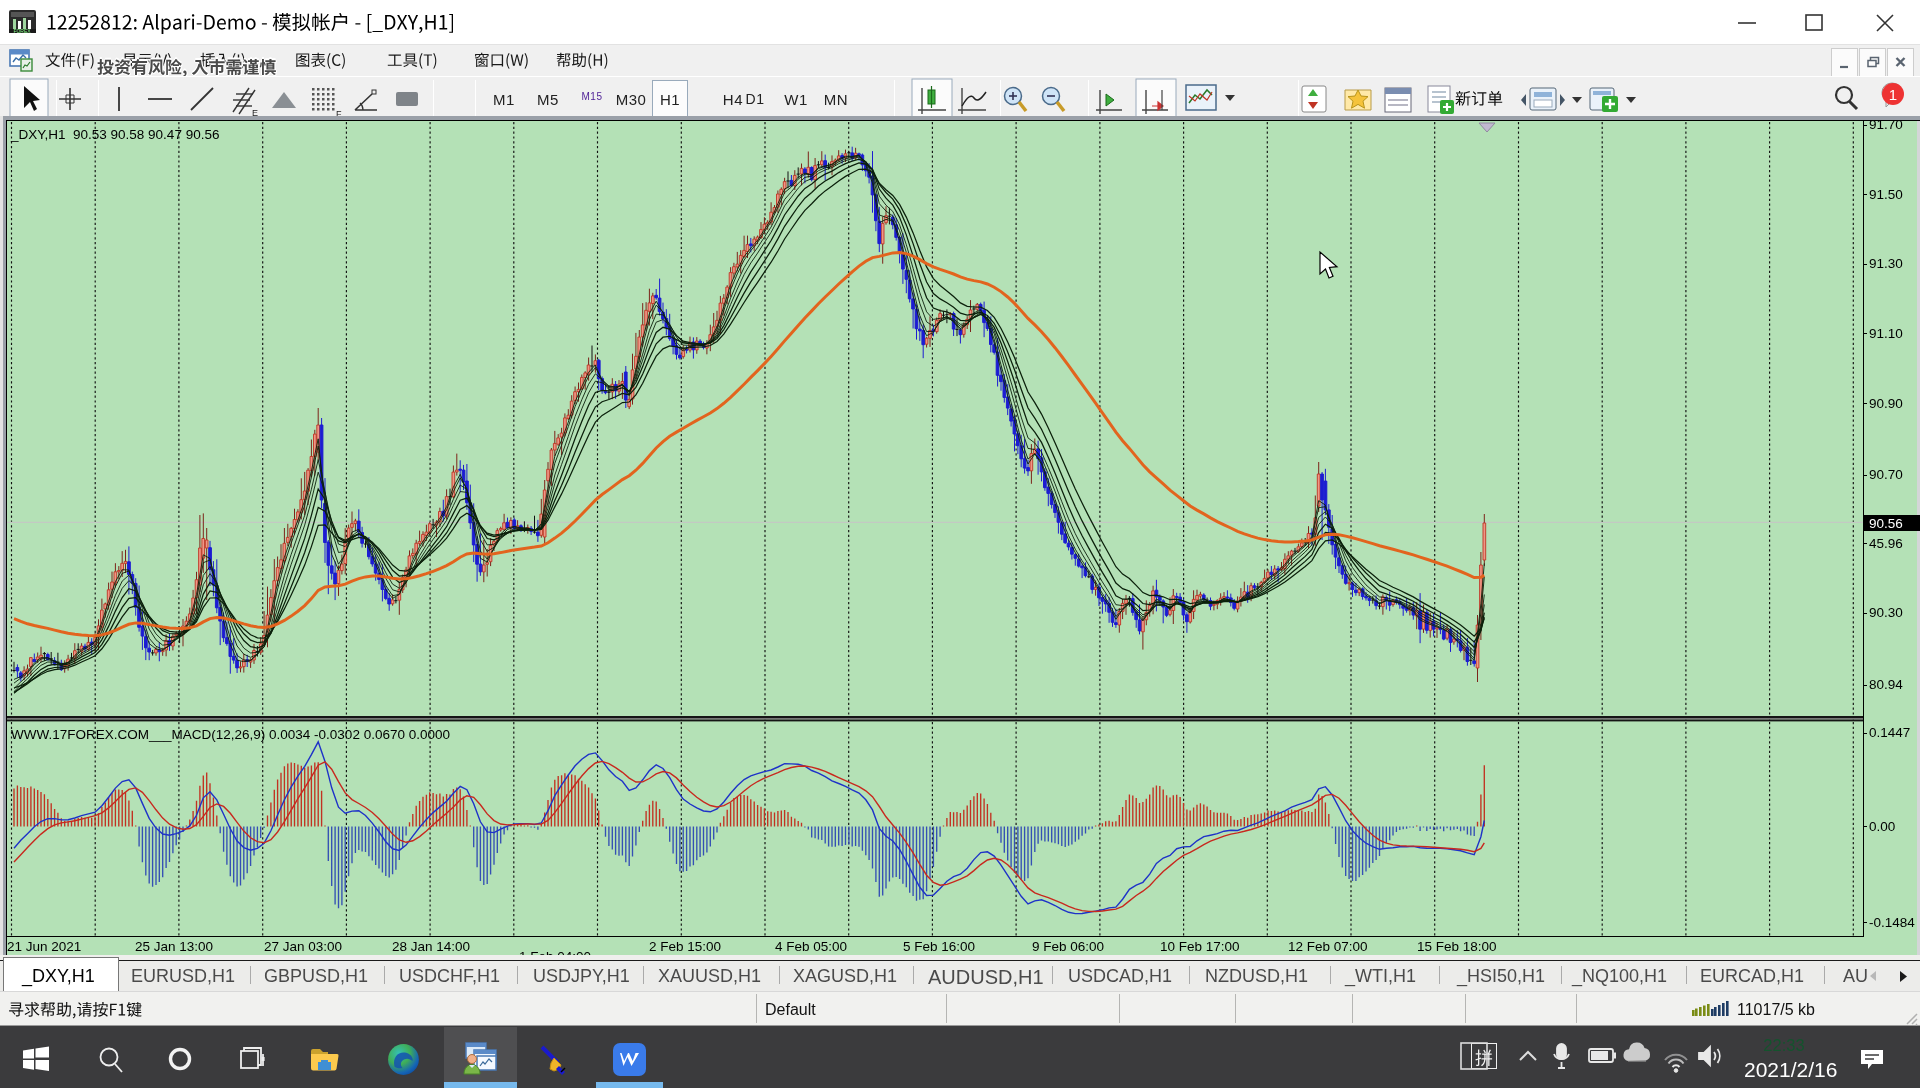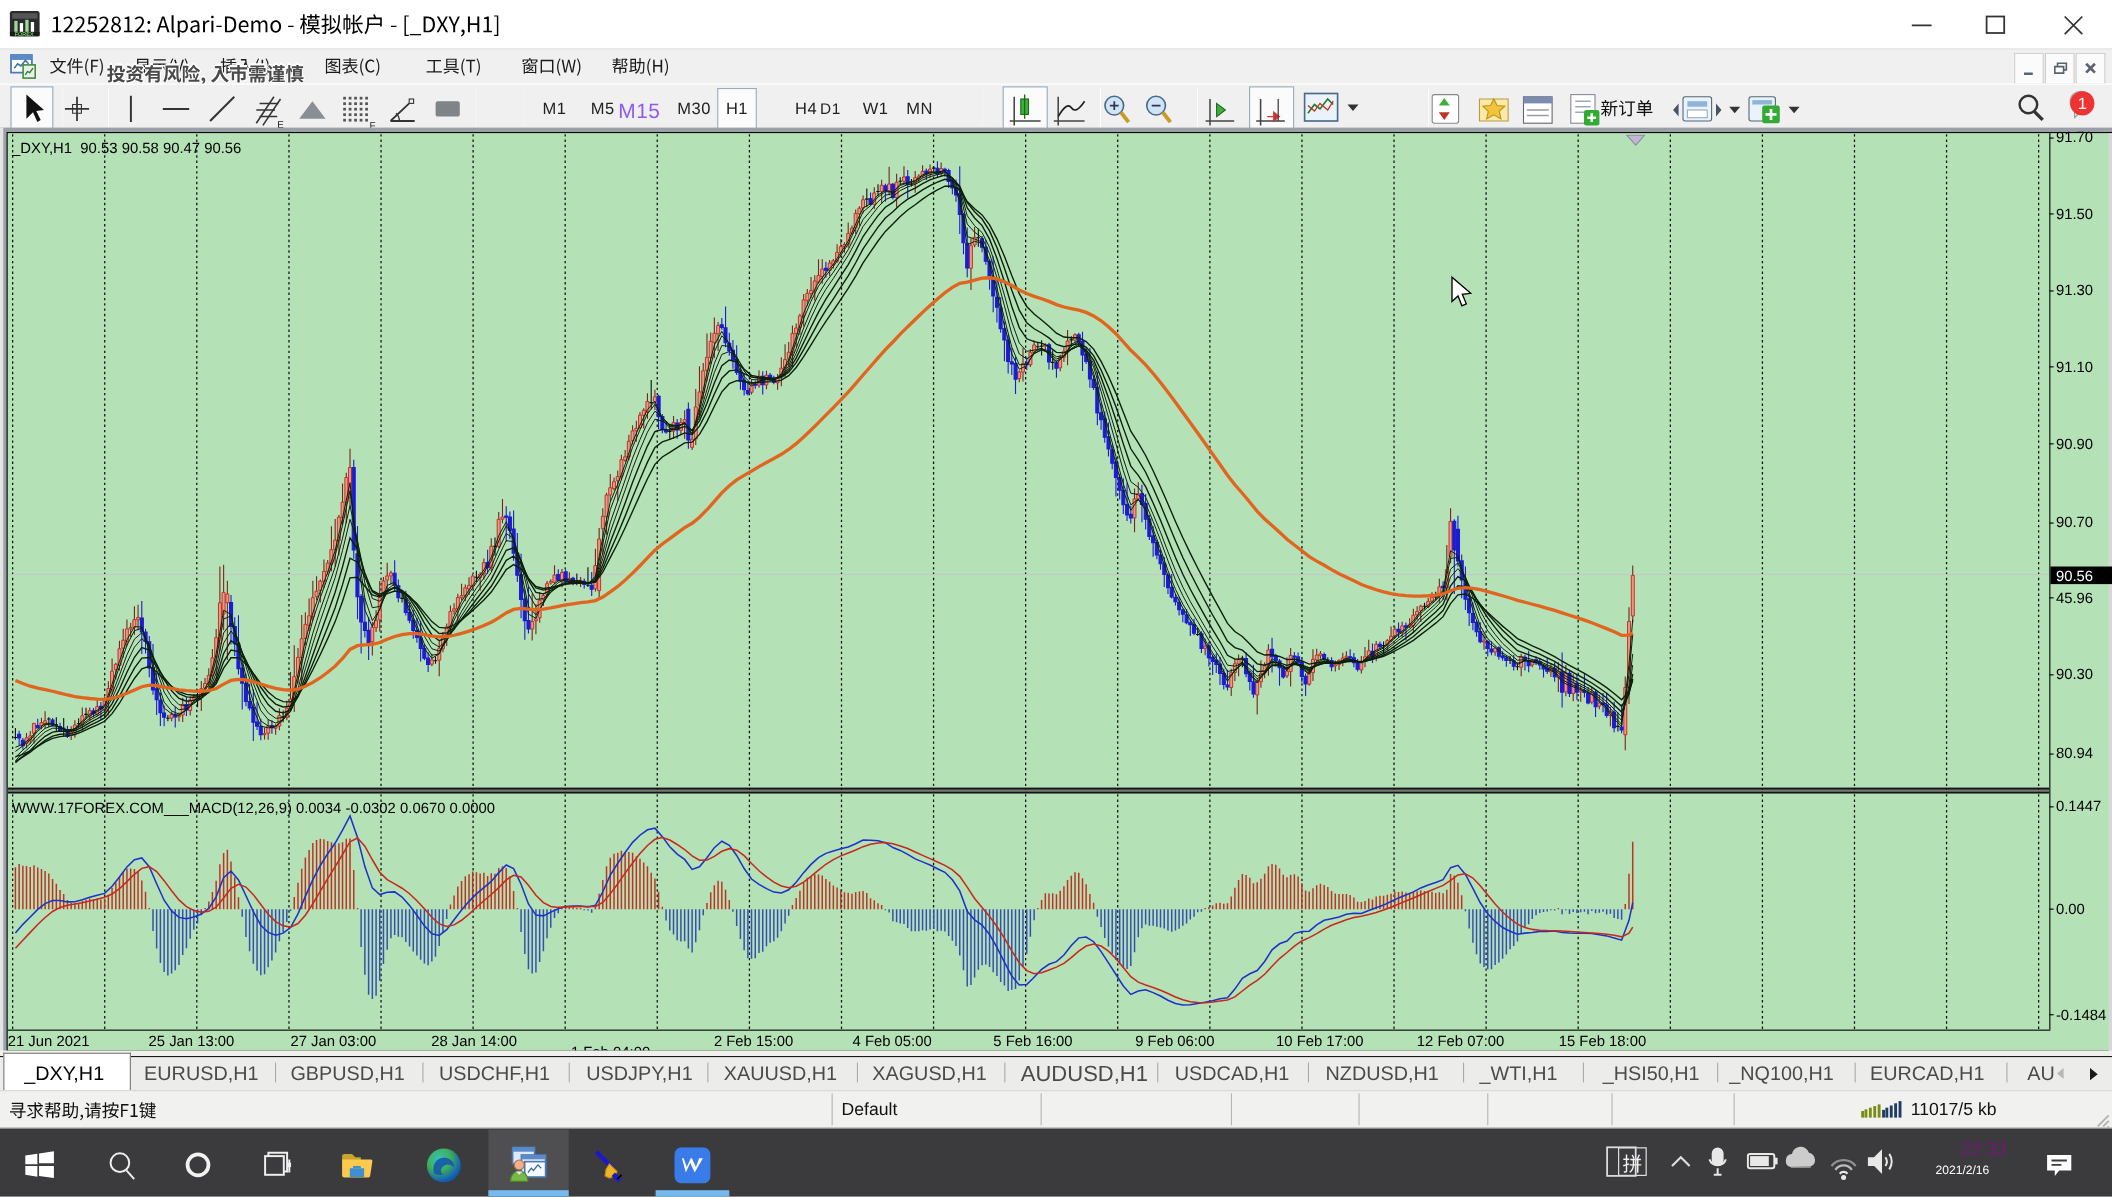--- a/index.html
+++ b/index.html
@@ -127,21 +127,21 @@
       <rect x="332" y="32" width="2.5" height="2.5"></rect>
     </g>
     <text x="336" y="41" font-size="9" fill="#222" font-family="Liberation Sans">F</text>
 <path d="M355 34h22M355 34L372 18" stroke="#333" stroke-width="1.6" fill="none"></path>
     <path d="M363 34a9 9 0 0 0-3-7" stroke="#333" stroke-width="1.2" fill="none"></path>
     <rect x="372" y="14" width="4" height="4" fill="none" stroke="#333"></rect>
 <rect x="396" y="16" width="22" height="14" rx="2" fill="#7f8489"></rect>
 </svg>
 <div class="abs" style="left:474px;top:91px;width:60px;text-align:center;font-size:15px;color:#222;letter-spacing:.5px">M1</div>
 <div class="abs" style="left:518px;top:91px;width:60px;text-align:center;font-size:15px;color:#222;letter-spacing:.5px">M5</div>
-<div class="abs" style="left:562px;top:91px;width:60px;text-align:left;font-size:19px;color:#8b5cf6;letter-spacing:.5px">M15</div>
+<div class="abs" style="left:562px;top:91px;width:60px;text-align:center;font-size:10px;color:#4c1d95;letter-spacing:.5px">M15</div>
 <div class="abs" style="left:601px;top:91px;width:60px;text-align:center;font-size:15px;color:#222;letter-spacing:.5px">M30</div>
 <div class="abs" style="left:652px;top:80px;width:36px;height:38px;background:#fcfcfc;border:1px solid #9ab"></div>
 <div class="abs" style="left:640px;top:91px;width:60px;text-align:center;font-size:15px;color:#222;letter-spacing:.5px">H1</div>
 <div class="abs" style="left:683px;top:91px;width:60px;text-align:right;font-size:15px;color:#222;letter-spacing:.5px">H4</div>
 <div class="abs" style="left:725px;top:91px;width:60px;text-align:center;font-size:14px;color:#222;letter-spacing:.5px">D1</div>
 <div class="abs" style="left:766px;top:91px;width:60px;text-align:center;font-size:15px;color:#222;letter-spacing:.5px">W1</div>
 <div class="abs" style="left:806px;top:91px;width:60px;text-align:center;font-size:15px;color:#222;letter-spacing:.5px">MN</div>
 <div class="abs" style="left:56px;top:80px;width:1px;height:38px;background:#d5d5d5;border-right:1px solid #fff"></div>
 <div class="abs" style="left:98px;top:80px;width:1px;height:38px;background:#d5d5d5;border-right:1px solid #fff"></div>
 <div class="abs" style="left:433px;top:80px;width:1px;height:38px;background:#d5d5d5;border-right:1px solid #fff"></div>
@@ -434,17 +434,17 @@
       <path d="M213 20a14 14 0 0 1 22 0" stroke-width="2" opacity=".5"></path>
       <path d="M216.5 23.5a9 9 0 0 1 15 0" stroke-width="2" opacity=".75"></path>
       <path d="M220.5 27a4.5 4.5 0 0 1 7 0" stroke-width="2"></path>
       <circle cx="224" cy="30.5" r="1.8" fill="#e8e8e8"></circle>
     </g>
 <g stroke="#e8e8e8" stroke-width="1.8" fill="none">
       <path d="M247 13v6h5l6 6V7l-6 6z" fill="#e8e8e8"></path>
       <path d="M262 12a7 7 0 0 1 0 8M265.5 9a12 12 0 0 1 0 14"></path>
     </g>
 </svg>
-<div class="abs" style="left:1744px;top:1036px;width:80px;text-align:right;font-size:16.5px;color:#701a75">22:33</div>
-<div class="abs" style="left:1744px;top:1058px;width:80px;text-align:center;font-size:11px;color:#fff">2021/2/16</div>
+<div class="abs" style="left:1744px;top:1036px;width:80px;text-align:center;font-size:16.5px;color:#14532d">22:33</div>
+<div class="abs" style="left:1744px;top:1058px;width:80px;text-align:center;font-size:21px;color:#fff">2021/2/16</div>
 <svg class="abs" style="left:1858px;top:1046px" width="30" height="28">
     <path d="M3 4h22v14H14l-4 5v-5H3z" fill="#fff"></path>
     <path d="M7 9h14M7 13h9" stroke="#3b3b3d" stroke-width="1.6"></path>
   </svg>
 </body></html>

